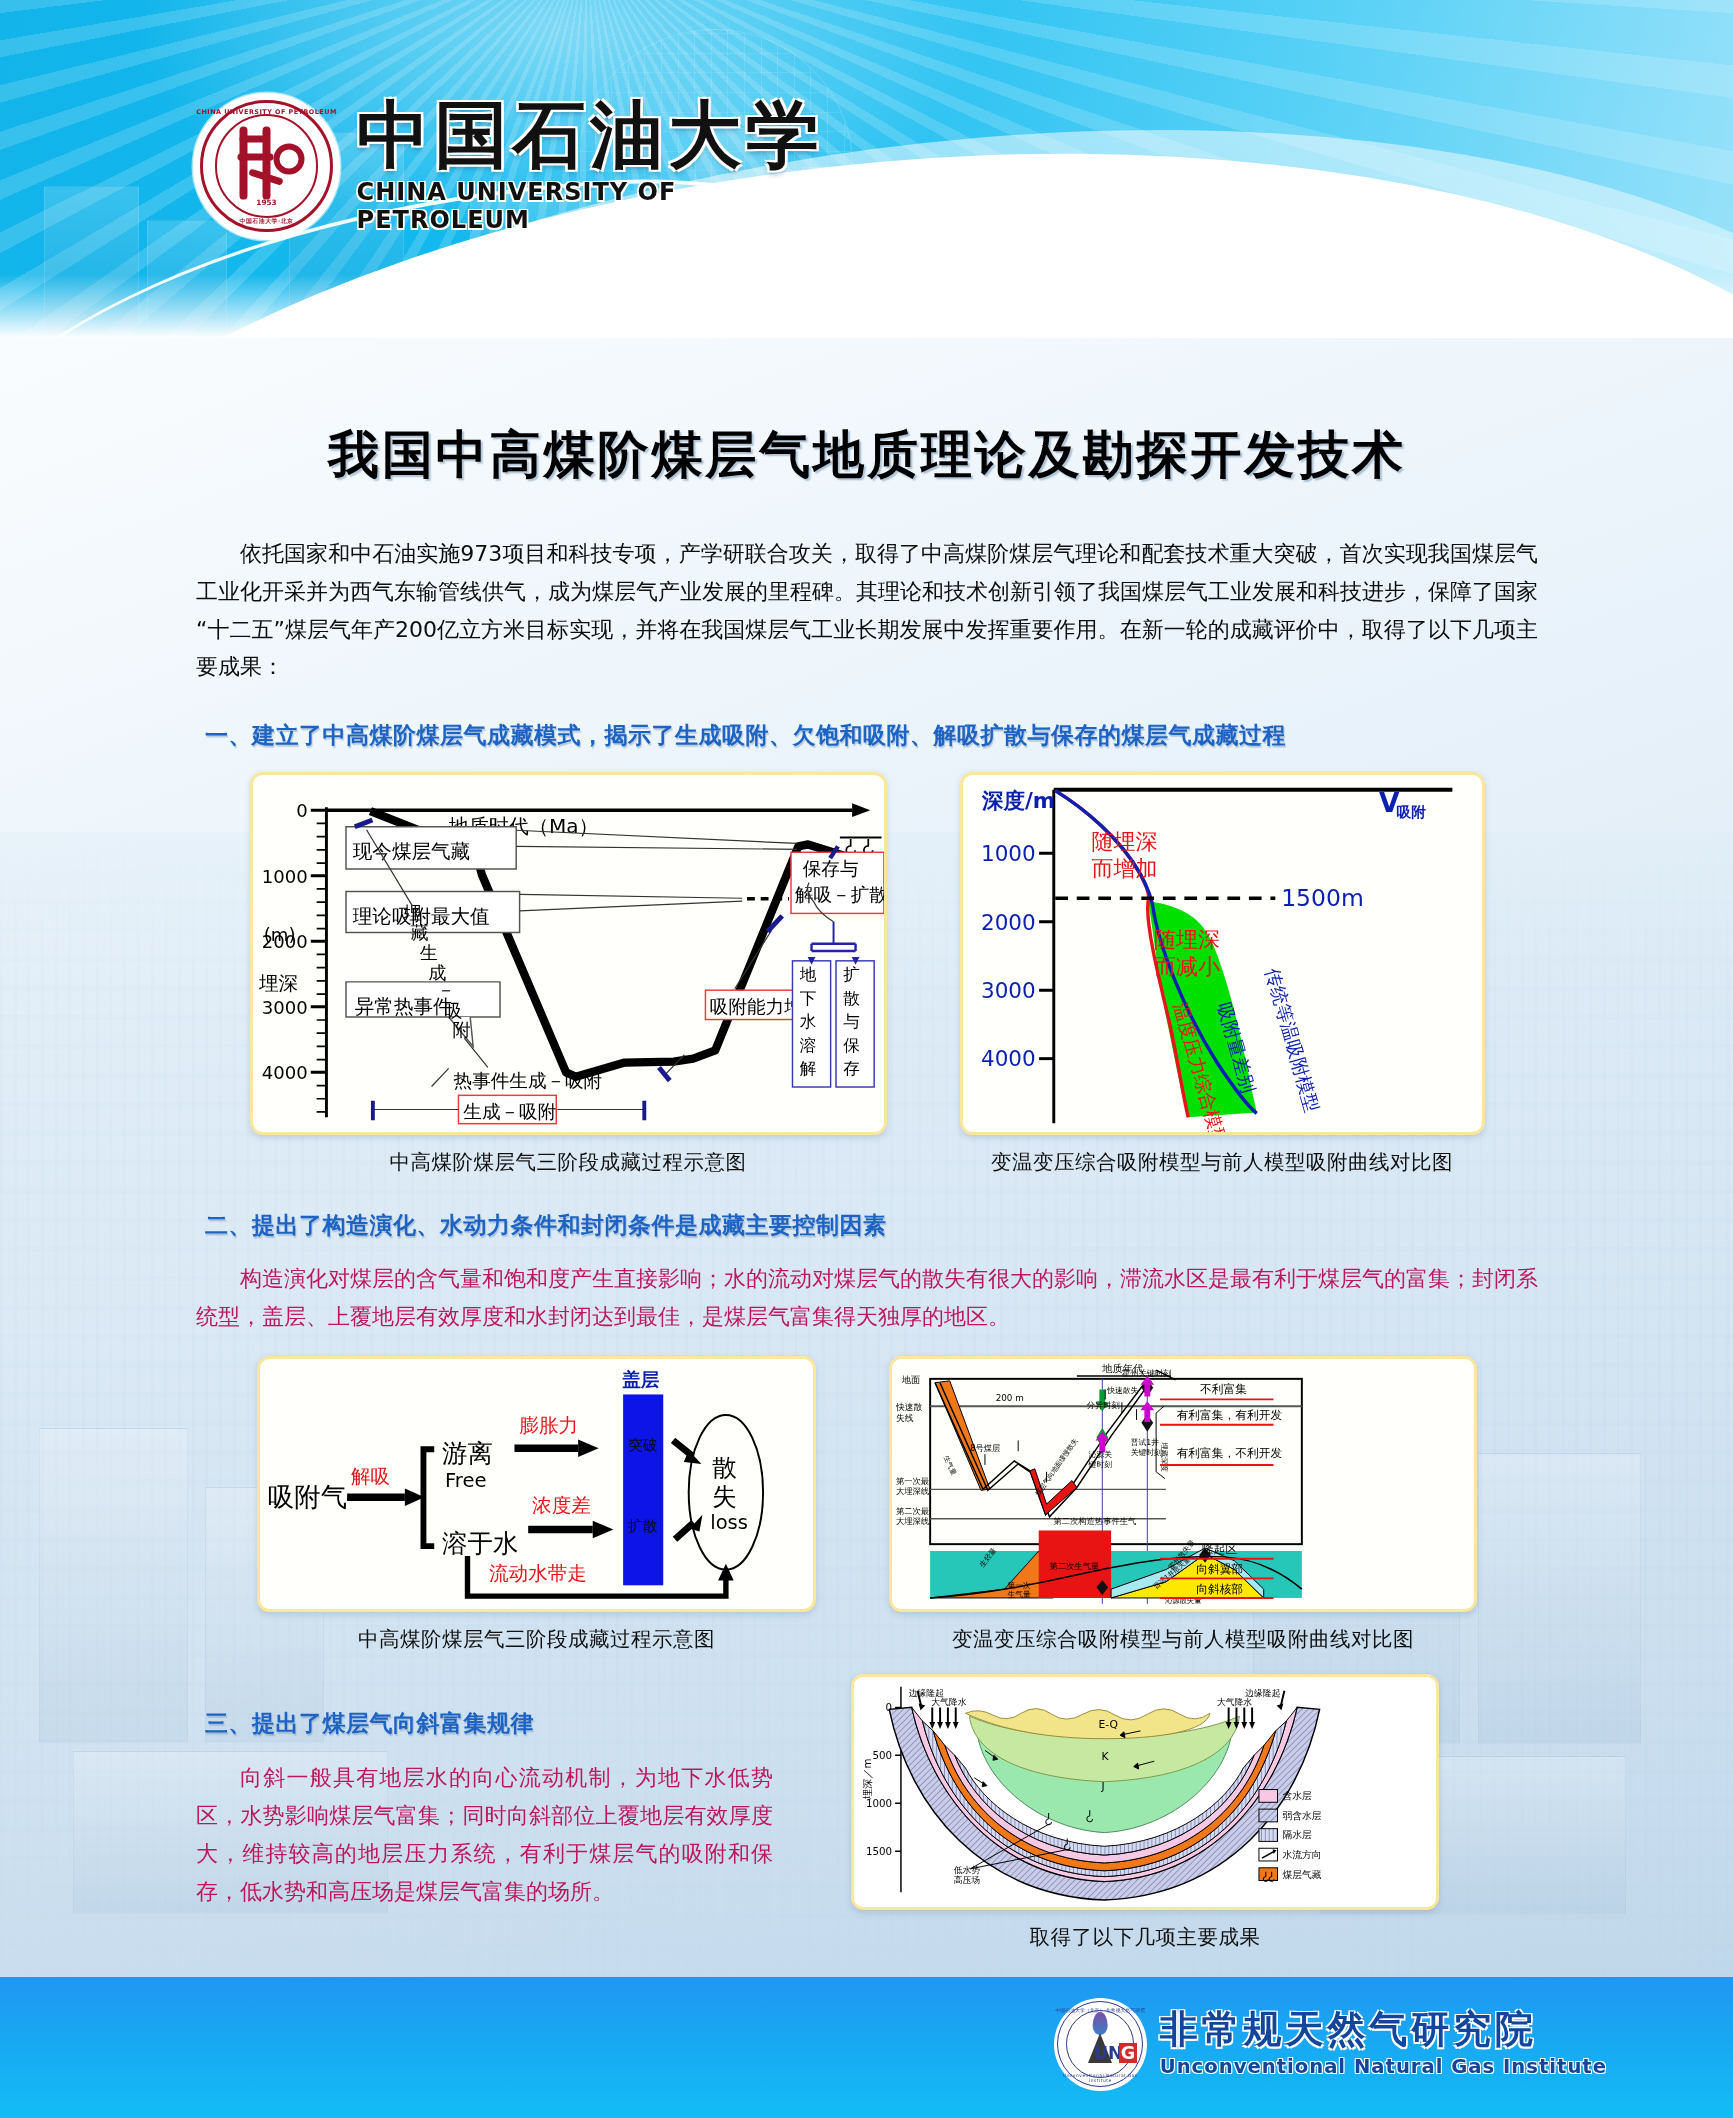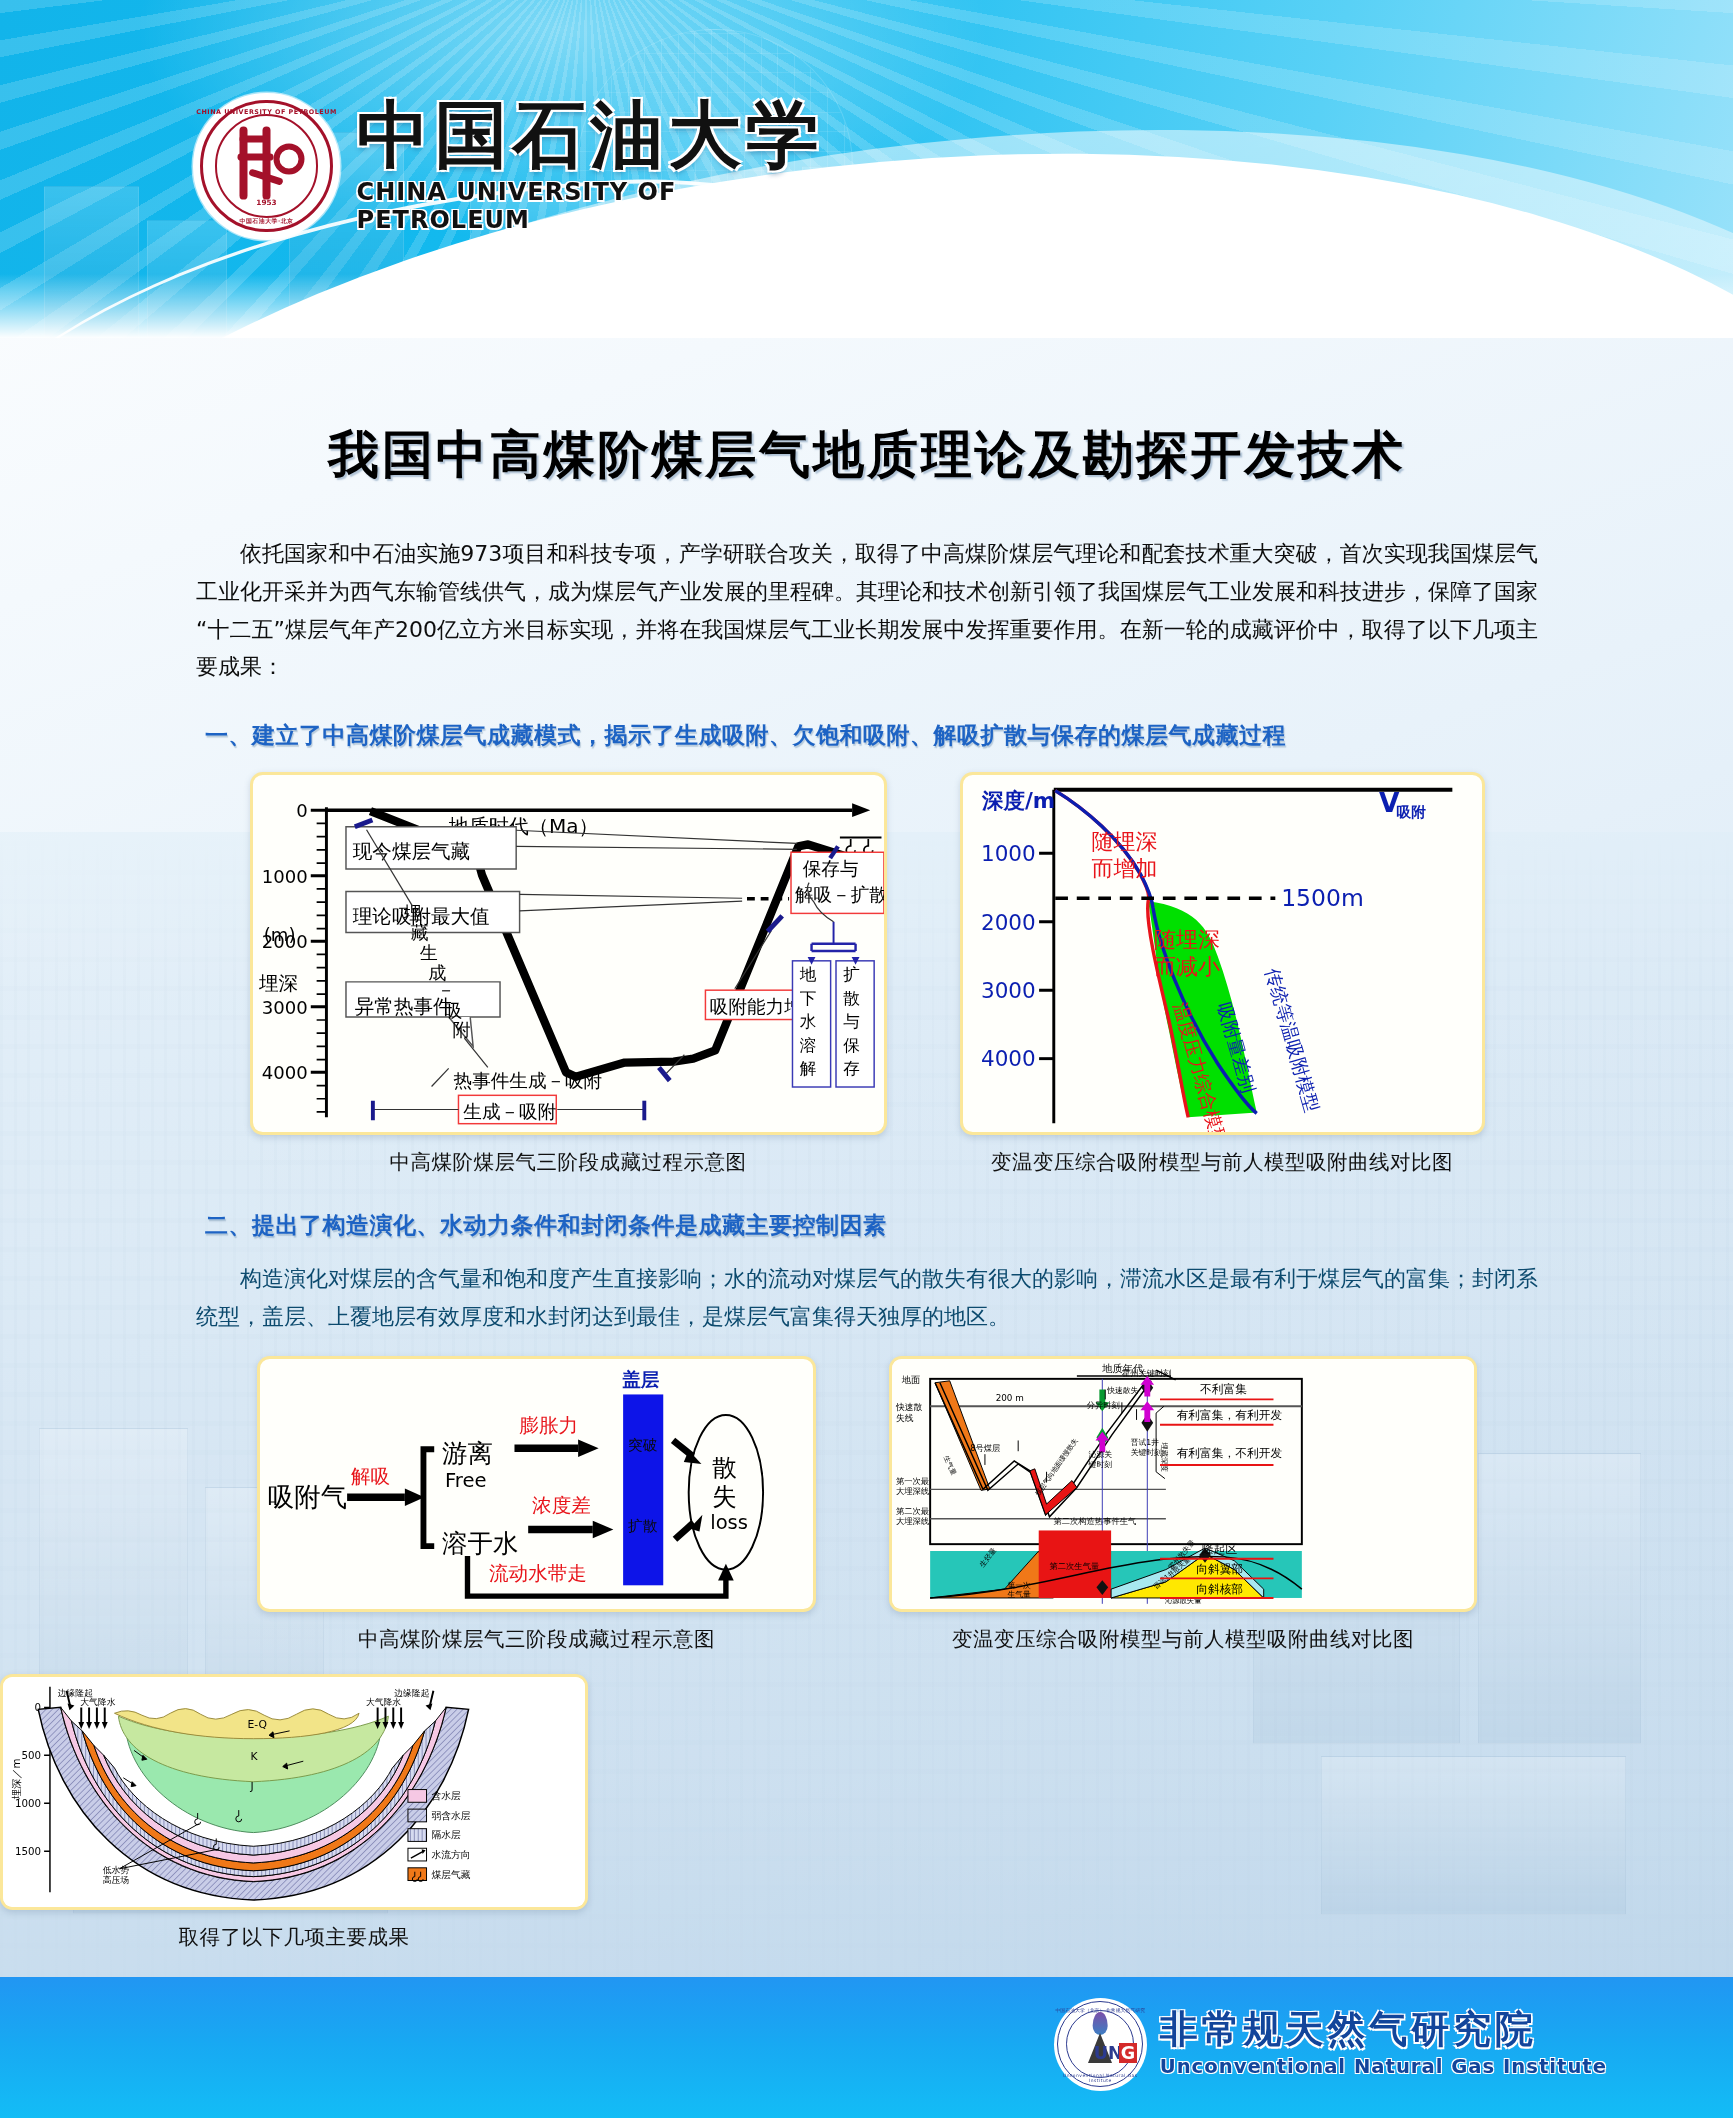--- a/index.html
+++ b/index.html
@@ -88,21 +88,21 @@
   
   .content{position:absolute;left:0;top:338px;width:1734px;}
   .main-title{text-align:center;font-size:51px;font-weight:bold;color:#000000;letter-spacing:2.9px;
     margin:83px 0 0 0;
     text-shadow:2px 2.4px 1.5px rgba(120,150,180,.55);}
   .intro{margin:45px 196px 0 196px;font-size:22px;line-height:1.72;color:#0e0e0e;text-align:justify;
     text-indent:44px;}
 
   .sec-head{margin:34px 0 0 205px;font-size:23px;font-weight:bold;color:#1d63c4;letter-spacing:0.5px;
     text-shadow:1px 1.5px 1px rgba(120,150,180,.45);}
-  .sec-text{margin:19.6px 196px 0 196px;font-size:22px;line-height:1.72;color:#0c4a6e;text-align:justify;
+  .sec-text{margin:19.6px 196px 0 196px;font-size:22px;line-height:1.72;color:#be185d;text-align:justify;
     text-indent:44px;}
 
   .figrow{display:flex;justify-content:center;align-items:flex-start;gap:73px;margin-top:20.5px;}
   .figcol{display:flex;flex-direction:column;align-items:center;}
   .panel{background:#fffffb;border:3.4px solid #fbe79a;border-radius:12.7px;
     box-shadow:0 2.4px 6.8px rgba(80,110,140,.22);position:relative;overflow:hidden;}
   .figcap{margin-top:12.7px;font-size:20.5px;color:#111;font-weight:normal;letter-spacing:0.5px;white-space:nowrap;}
 
   svg{display:block;}
   text{font-family:"DejaVu Sans","Liberation Sans",sans-serif;}
@@ -537,20 +537,24 @@
           <text x="634" y="396" font-size="24">隆起区</text>
           <text x="622" y="438" font-size="24">向斜翼部</text>
           <text x="622" y="478" font-size="24">向斜核部</text>
         </svg>
       </div>
       <div class="figcap">变温变压综合吸附模型与前人模型吸附曲线对比图</div>
     </div>
   </div>
 
   <div style="display:flex;align-items:flex-start;margin-top:21.5px">
+    <div style="width:851px">
+      <div class="sec-head" style="margin-left:205px">三、提出了煤层气向斜富集规律</div>
+      <div class="sec-text" style="margin:19.6px 78px 0 196px">向斜一般具有地层水的向心流动机制，为地下水低势区，水势影响煤层气富集；同时向斜部位上覆地层有效厚度大，维持较高的地层压力系统，有利于煤层气的吸附和保存，低水势和高压场是煤层气富集的场所。</div>
+    </div>
 
     <div class="figcol" style="margin-left:0">
       <div class="panel" style="width:582px;height:230px">
         <svg width="582" height="230" viewBox="0 0 1190 470">
           <rect width="1190" height="470" fill="#ffffff"></rect>
 
           <line x1="96" y1="20" x2="96" y2="440" stroke="#000" stroke-width="3"></line>
           <g stroke="#000" stroke-width="3">
             <line x1="84" y1="62" x2="96" y2="62"></line>
             <line x1="84" y1="160" x2="96" y2="160"></line>

